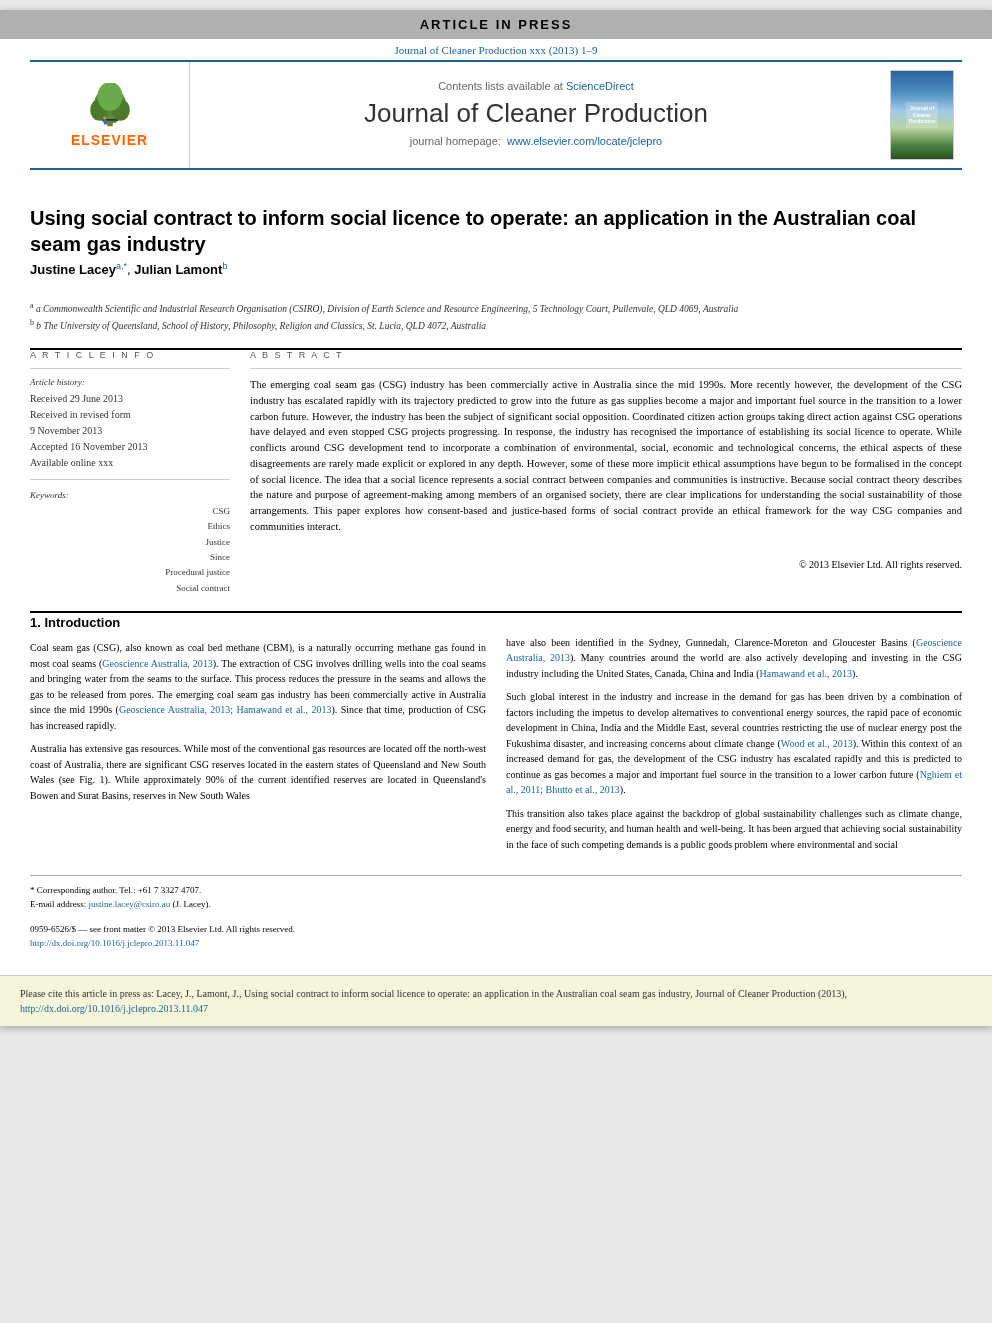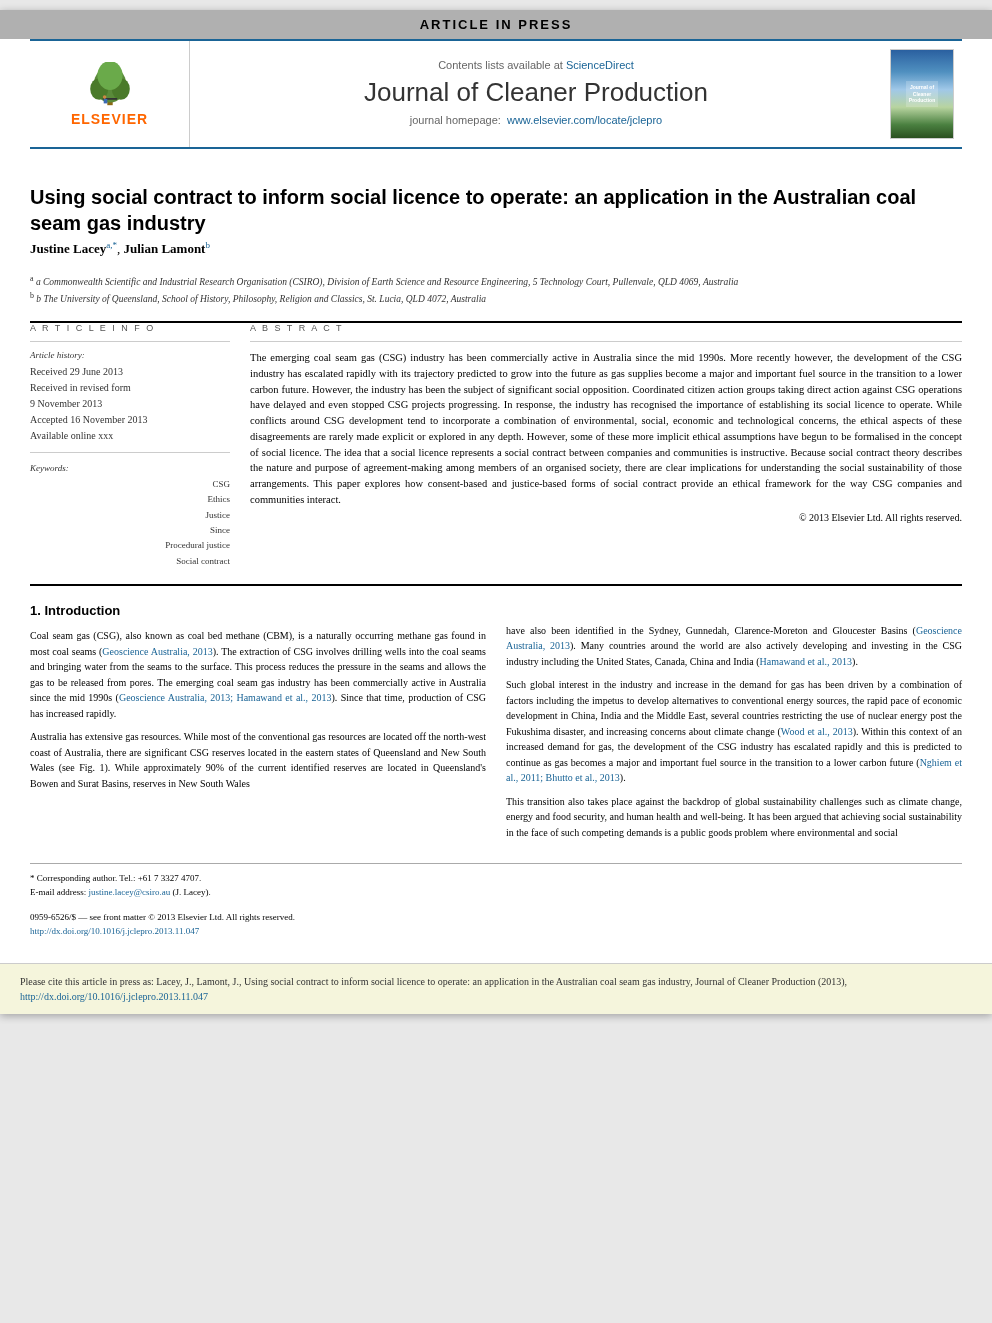--- a/index.html
+++ b/index.html
@@ -142,22 +142,22 @@
       font-weight: bold;
       color: #000;
       margin-bottom: 4px;
       line-height: 1.3;
       font-family: Arial, sans-serif;
     }
 
     
     .authors-line {
       font-size: 13px;
-      margin-bottom: 16px;
-      font-family: Liberation Serif, serif;
+      margin-bottom: 23px;
+      font-family: Liberation Sans, sans-serif;
     }
     .author-sup {
       font-size: 9px;
       vertical-align: super;
       color: #1a6496;
     }
 
     
     .affiliations {
       font-size: 9.5px;
@@ -227,27 +227,26 @@
     .abstract-text {
       font-size: 10.5px;
       line-height: 1.5;
       color: #000;
       text-align: justify;
     }
     .copyright-line {
       text-align: right;
       font-size: 10px;
       color: #000;
-      margin-top: 4px;
+      margin-top: 24px;
     }
 
     
     .body-section {
       border-top: 2px solid #000;
-      padding-top: 15px;
     }
     .two-col-body {
       display: flex;
       gap: 20px;
     }
     .body-col {
       flex: 1;
       font-size: 10px;
       line-height: 1.5;
       text-align: justify;
@@ -301,20 +300,23 @@
   </style>
 </head>
 <body>
 
 <div class="page">
 
   <div class="article-in-press-banner">
     <span>ARTICLE IN PRESS</span>
   </div>
 
+  <div class="journal-ref-line">
+    <span style="color:#1a6496;">Journal of Cleaner Production xxx (2013) 1–9</span>
+  </div>
 
   <div class="journal-header">
 
     <div class="journal-header-left">
       <svg class="elsevier-tree" viewBox="0 0 60 50">
 
         <rect x="27" y="38" width="6" height="10" fill="#8B6914"></rect>
         <ellipse cx="30" cy="25" rx="18" ry="20" fill="#5a8a3a"></ellipse>
         <ellipse cx="18" cy="30" rx="10" ry="12" fill="#4a7a2a"></ellipse>
         <ellipse cx="42" cy="30" rx="10" ry="12" fill="#4a7a2a"></ellipse>

